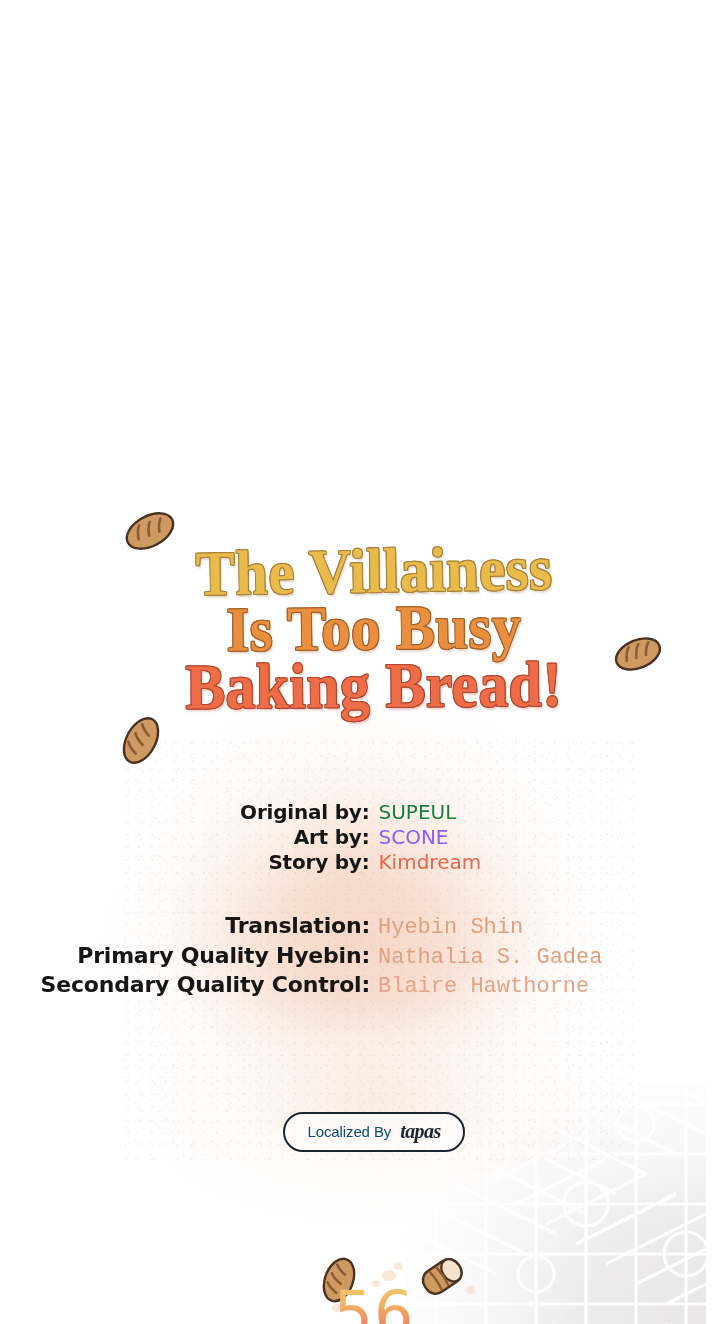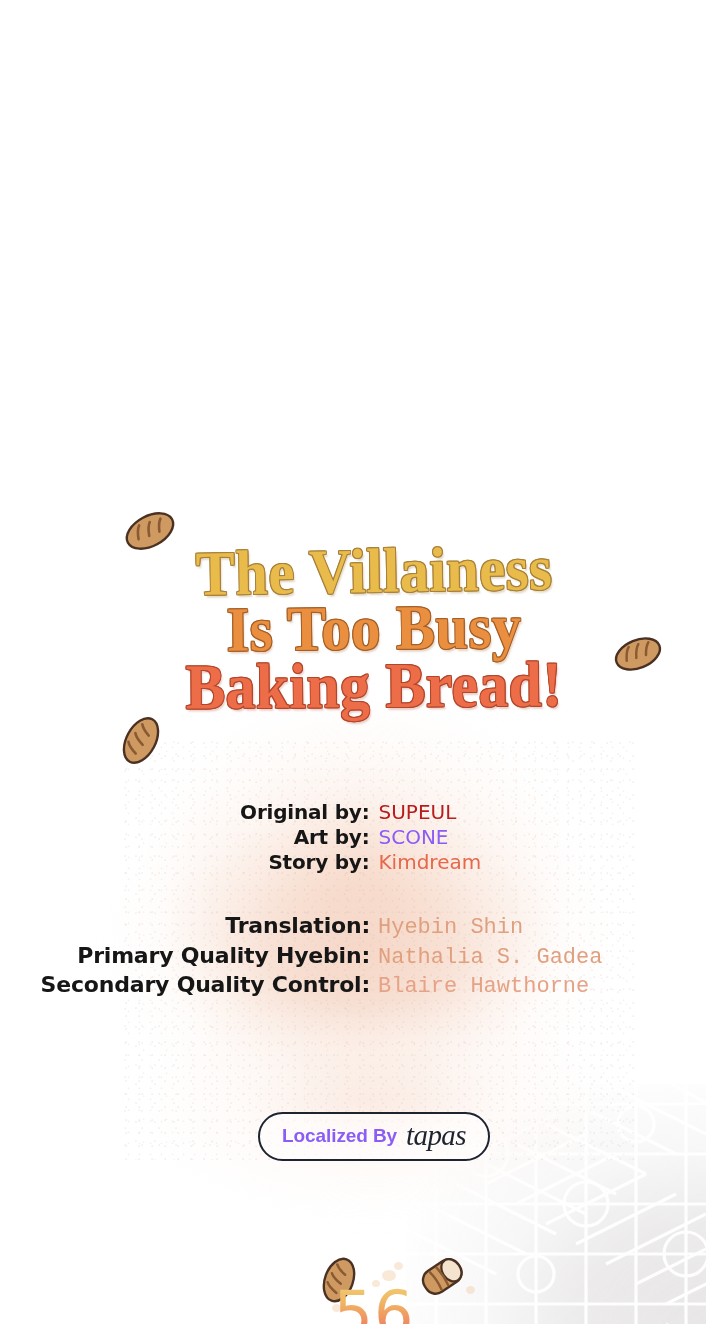--- a/index.html
+++ b/index.html
@@ -207,29 +207,29 @@
     display: inline-flex;
     align-items: center;
     gap: 9px;
     padding: 8px 22px 9px 22px;
     border: 2.6px solid #1d2430;
     border-radius: 999px;
     background: rgba(255, 255, 255, 0.55);
   }
   .badge-localized {
     font-family: "Liberation Sans", sans-serif;
-    font-size: 19px;
-    font-weight: bold;
-    color: #8b5cf6;
+    font-size: 15px;
+    font-weight: normal;
+    color: #0c4a6e;
     letter-spacing: -0.1px;
   }
   .badge-tapas {
     font-family: "Liberation Serif", "DejaVu Serif", serif;
-    font-size: 29px;
-    font-weight: normal;
+    font-size: 20px;
+    font-weight: bold;
     font-style: italic;
     color: #1d2430;
     letter-spacing: -0.6px;
     line-height: 0.95;
   }
 
   
   .chapter-number {
     position: absolute;
     left: 0;
@@ -314,21 +314,21 @@
     <span class="title-line title-line-1">The Villainess</span>
     <span class="title-line title-line-2">Is Too Busy</span>
     <span class="title-line title-line-3">Baking Bread!</span>
   </div>
 
   <div class="credits">
 
     <div class="credit-group group-main">
       <div class="credit-row">
         <span class="credit-label">Original by:</span>
-        <span class="credit-value" style="color:#b91c1c">SUPEUL</span>
+        <span class="credit-value" style="color:#15803d">SUPEUL</span>
       </div>
       <div class="credit-row">
         <span class="credit-label">Art by:</span>
         <span class="credit-value" style="color:#8b5cf6">SCONE</span>
       </div>
       <div class="credit-row">
         <span class="credit-label">Story by:</span>
         <span class="credit-value" style="color:#e7674a">Kimdream</span>
       </div>
     </div>

